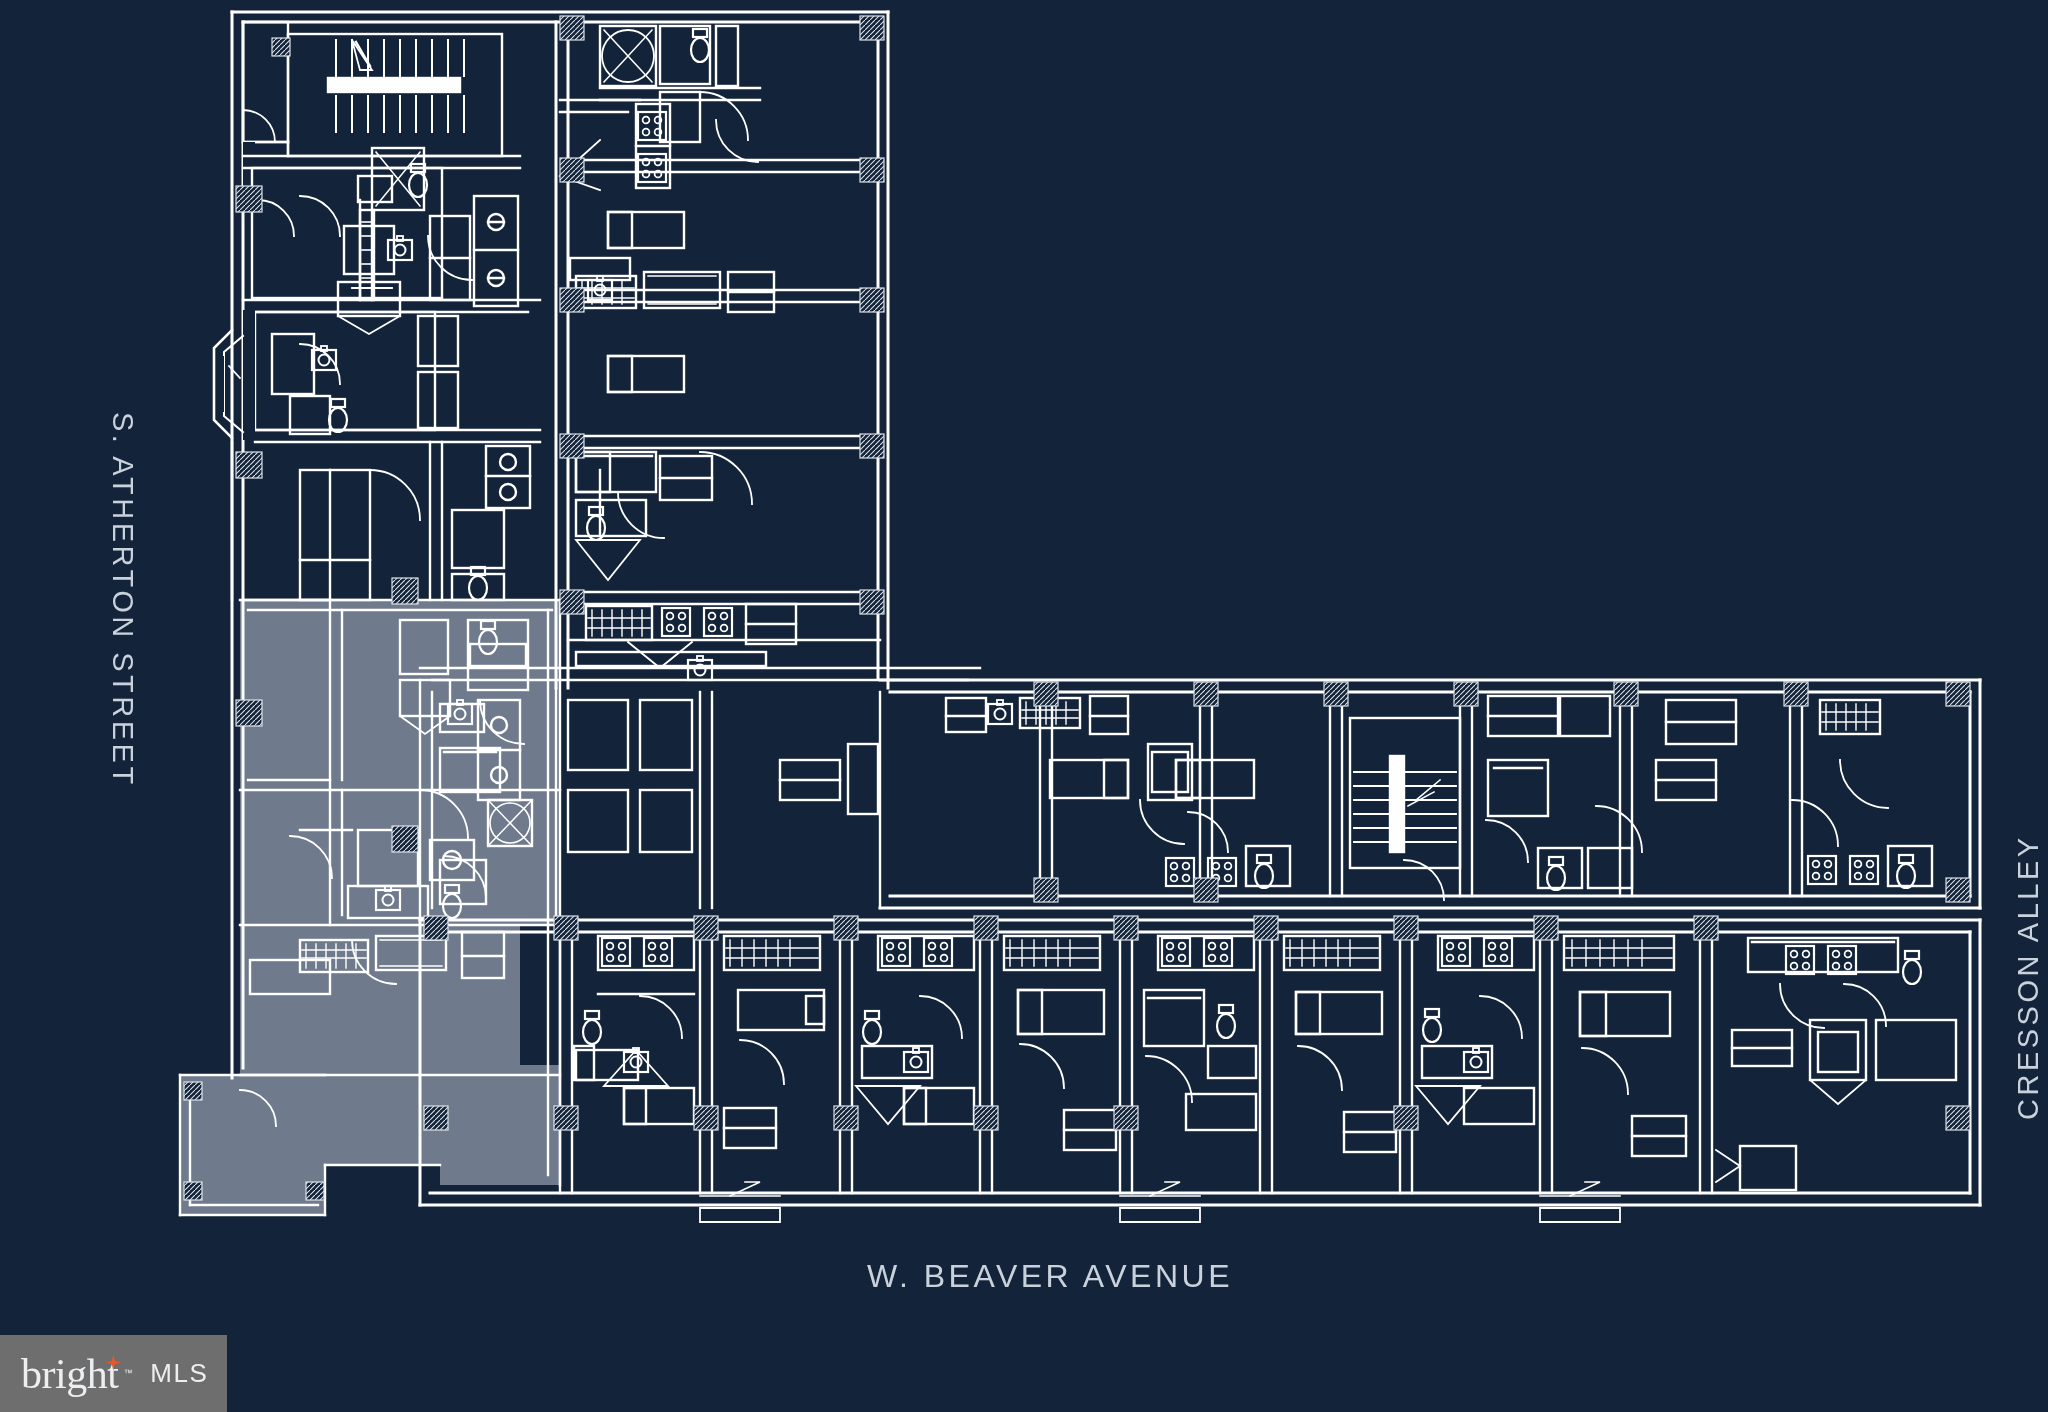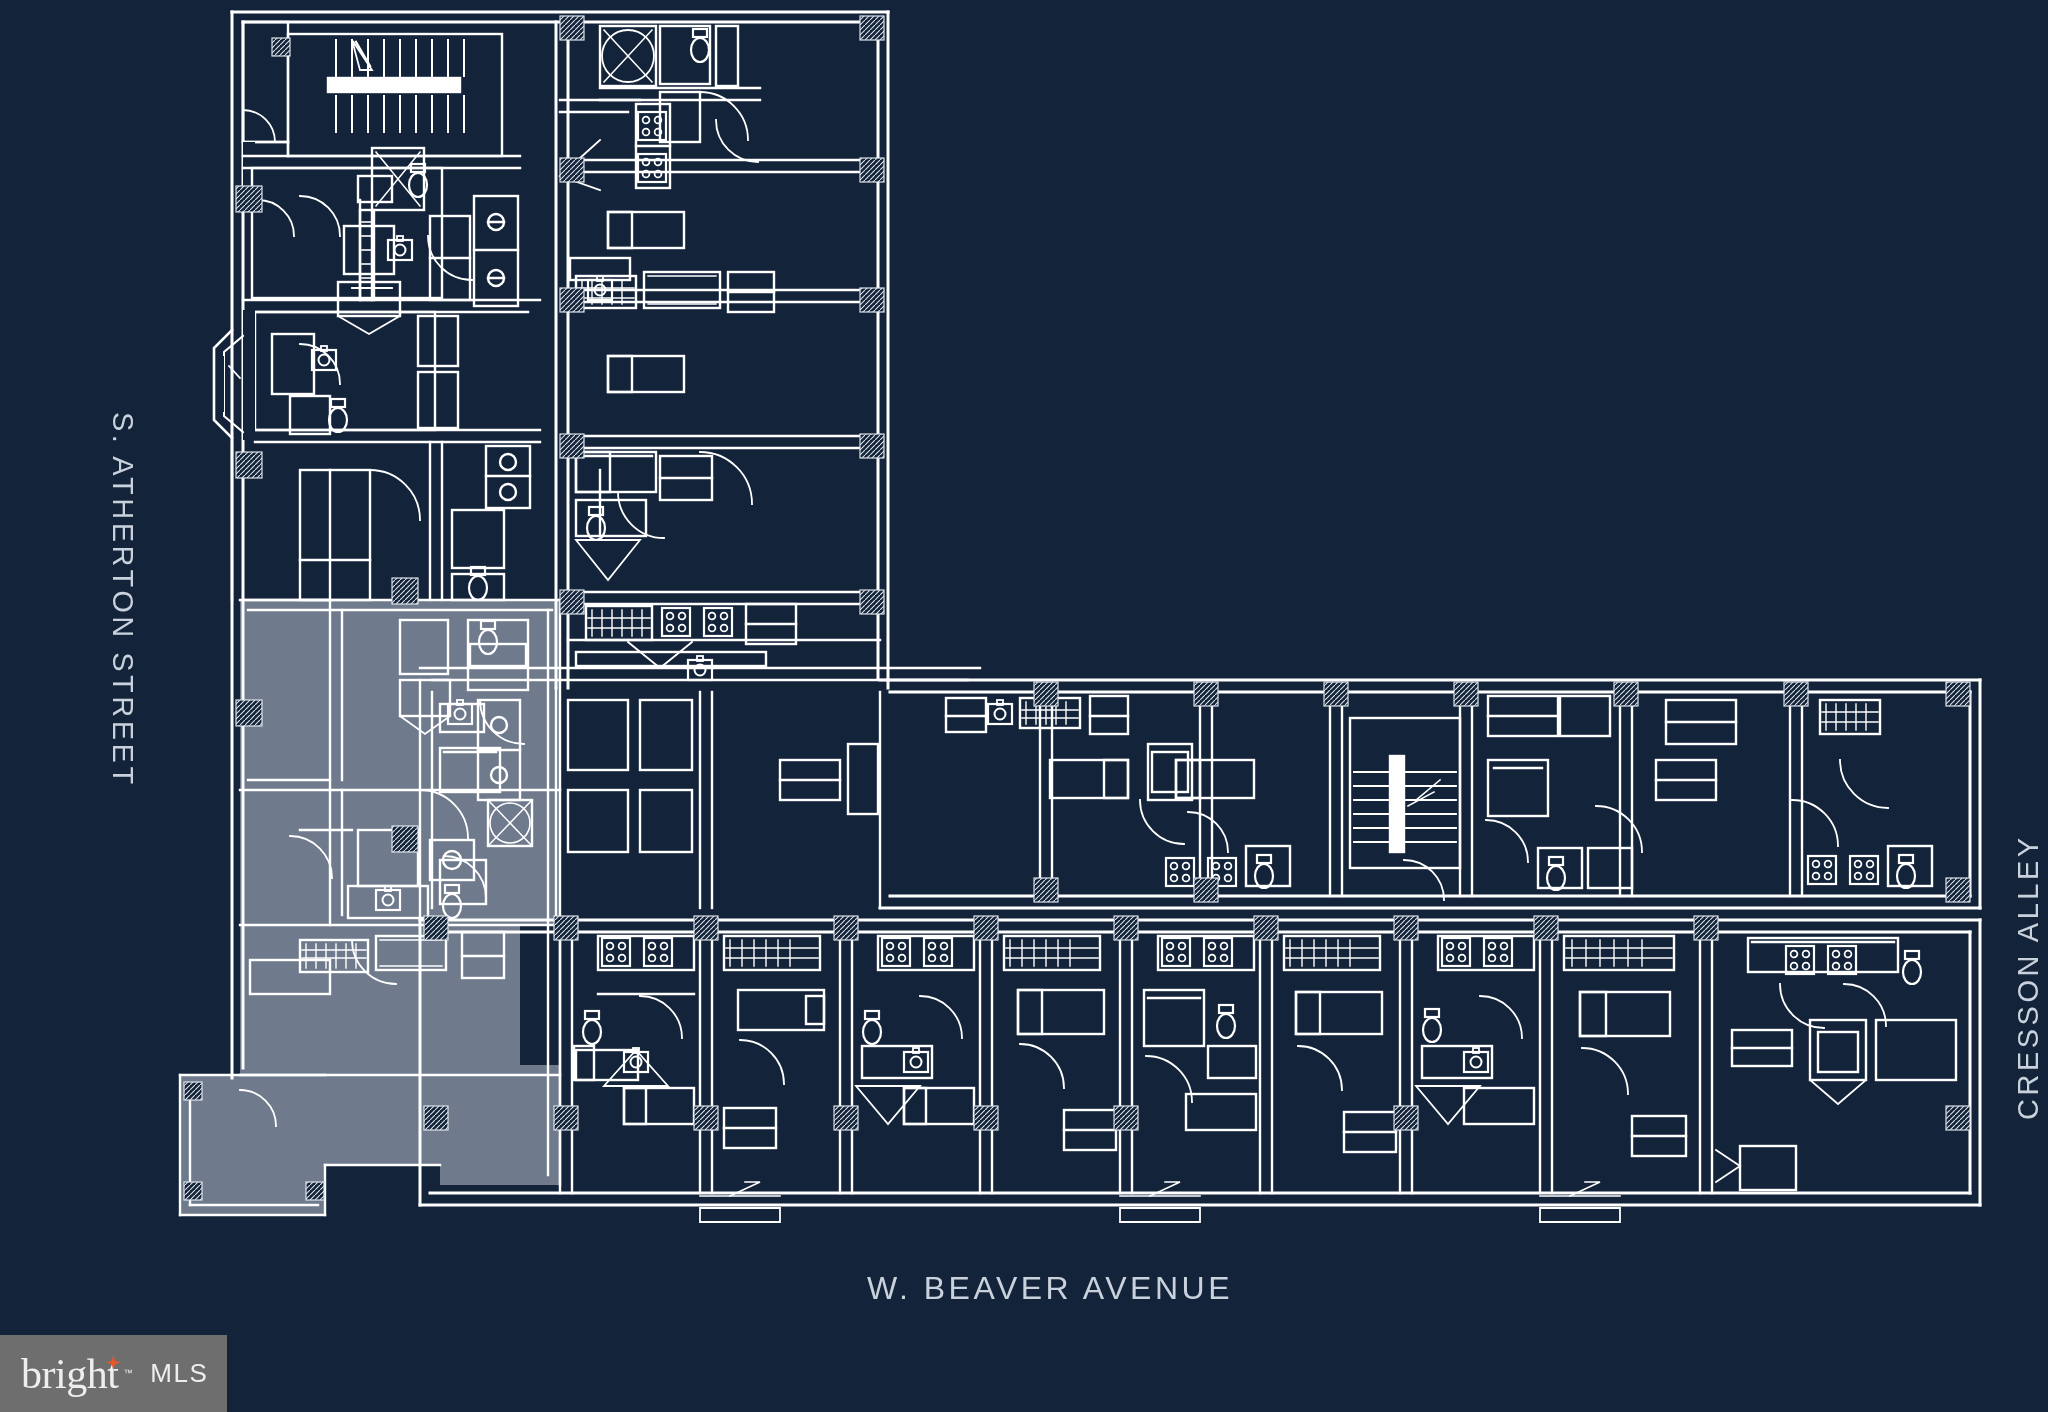--- a/index.html
+++ b/index.html
@@ -29,21 +29,21 @@
     transform-origin:left top;
     transform:translate(139px,412px) rotate(90deg);
   }
   #label-cresson{
     left:0; top:0;
     font-size:29px;
     transform-origin:left top;
     transform:translate(2012px,1120px) rotate(-90deg);
   }
   #label-beaver{
-    left:0; top:12px;
+    left:0; top:0;
     font-size:32px;
     transform:translate(867px,1258px);
   }
 
   
   #watermark{
     position:absolute;
     left:0; top:1335px;
     width:227px; height:77px;
     background:#6e6e6e;

